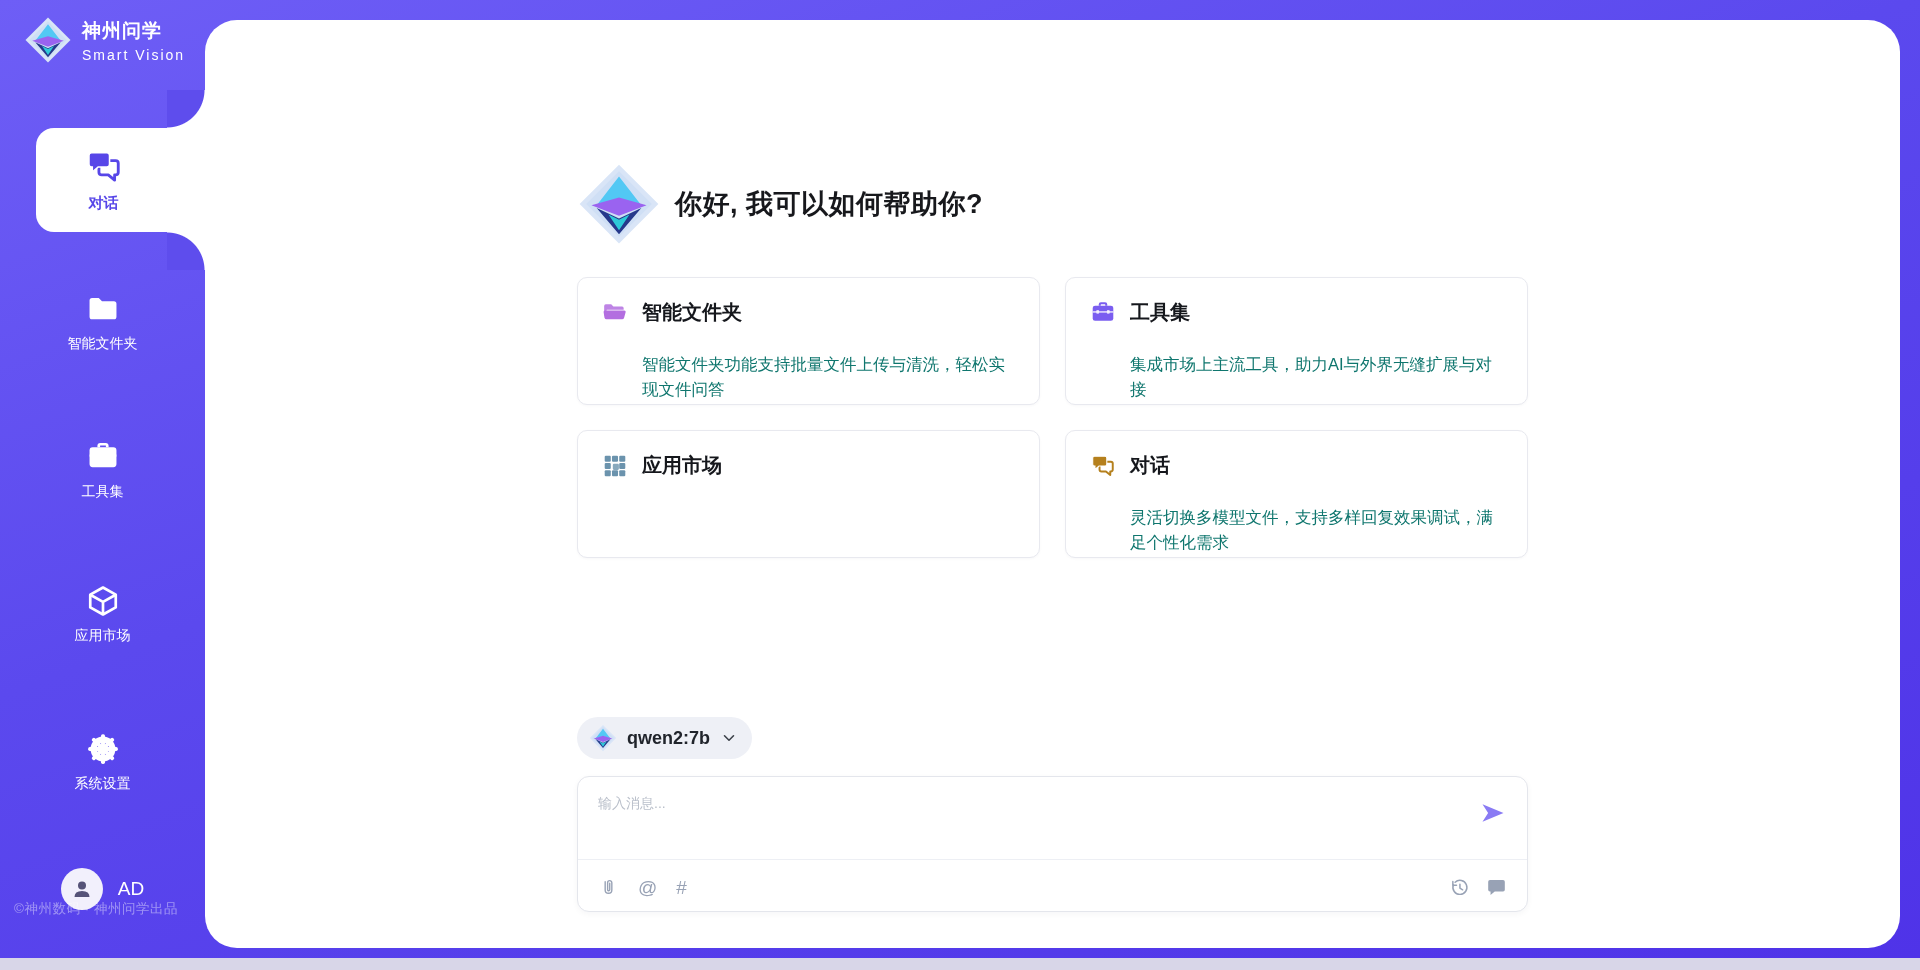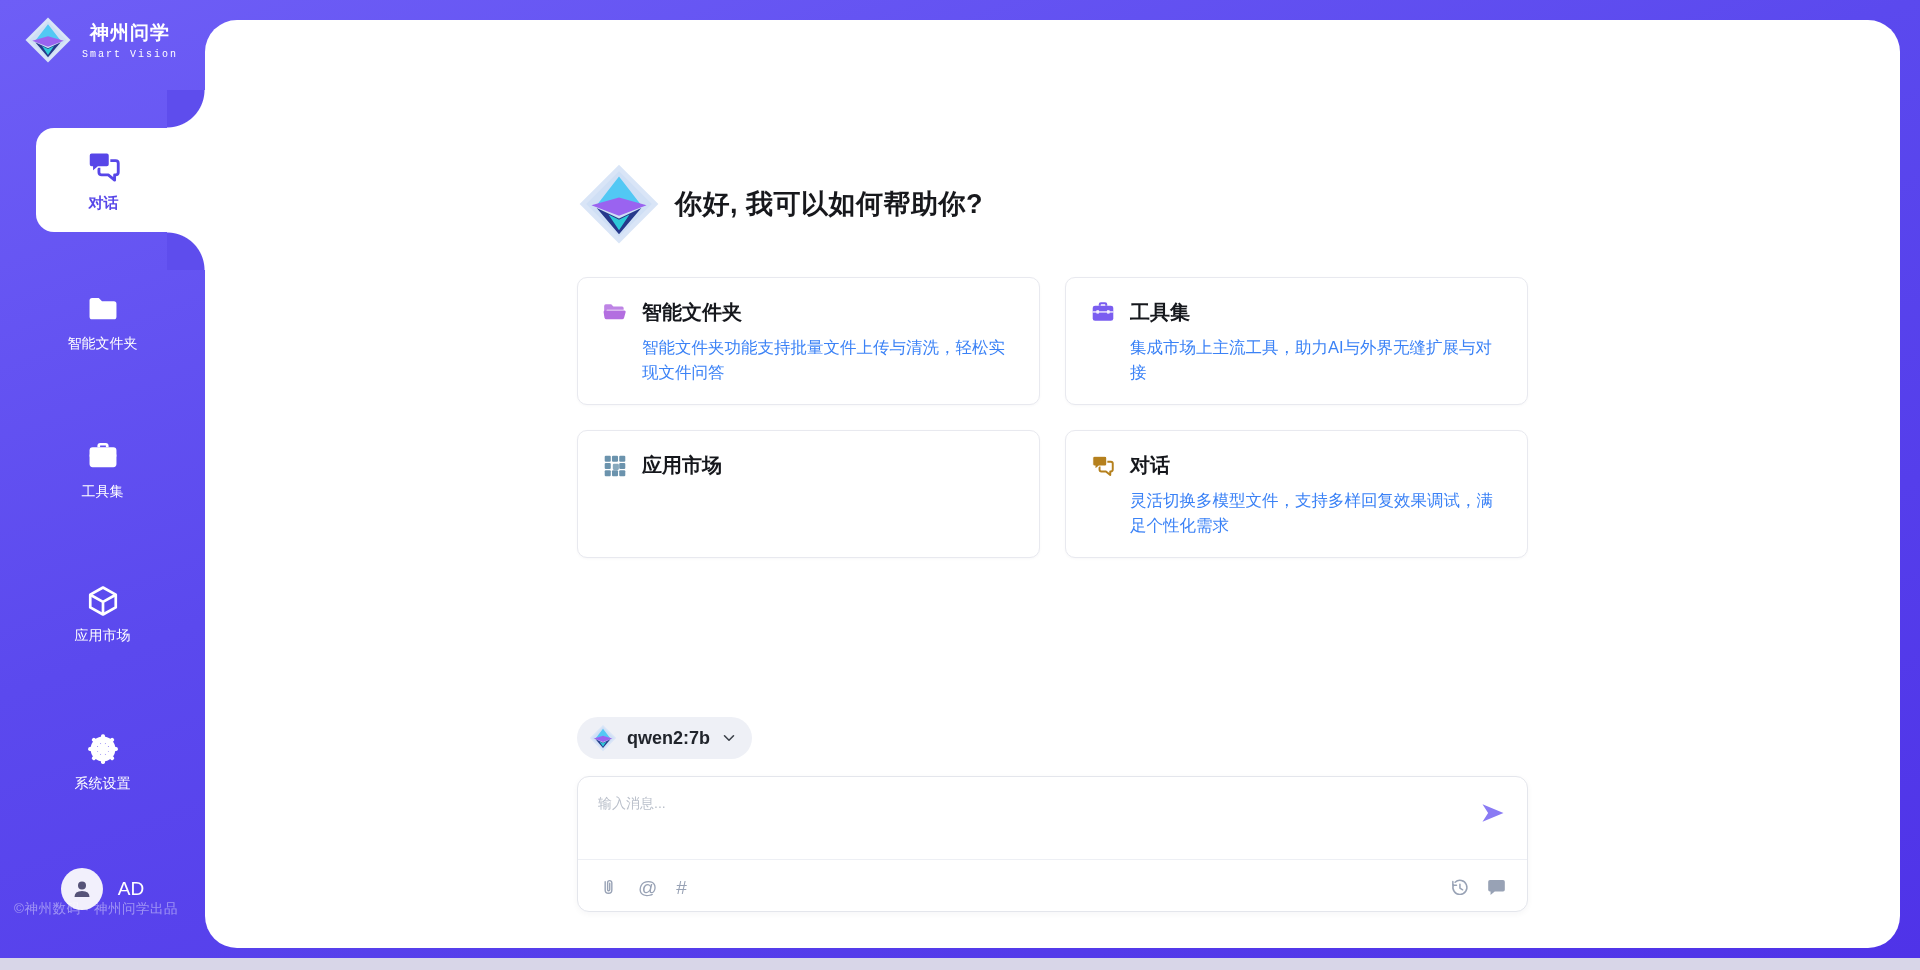--- a/index.html
+++ b/index.html
@@ -11,25 +11,25 @@
   .app { position:absolute; inset:0 0 12px 0;
     background:linear-gradient(160deg,#6e5ef6 0%,#5b49ee 42%,#4f33e8 100%); }
   .bottom-strip { position:absolute; left:0; right:0; bottom:0; height:12px;
     background:#d8d6e8; }
 
   
   .main-panel { position:absolute; left:205px; top:20px; right:20px; bottom:10px;
     background:#ffffff; border-radius:32px; overflow:hidden; }
 
   
-  .sidebar { position:absolute; left:0; top:0; width:245px; height:100%;text-align:center; }
+  .sidebar { position:absolute; left:0; top:0; width:245px; height:100%; }
   .brand { position:absolute; left:24px; top:16px; display:flex; align-items:center; gap:10px; }
   .brand svg { width:48px; height:48px; }
   .brand-name { color:#fff; font-size:19px; font-weight:700; letter-spacing:1px; }
-  .brand-sub { color:#fff; font-size:10px; letter-spacing:2px; margin-top:3px;font-family:Liberation Mono, monospace; }
+  .brand-sub { color:#fff; font-size:14px; letter-spacing:2px; margin-top:3px; }
 
   .nav-item { position:absolute; left:0; width:205px; display:flex; flex-direction:column;
     align-items:center; gap:9px; cursor:pointer; }
   .nav-item svg { width:34px; height:34px; color:#fff; }
   .nav-label { color:#fff; font-size:14px; font-weight:500; }
 
   
   .nav-active { position:absolute; left:36px; top:128px; width:169px; height:104px;
     background:#fff; border-radius:18px 0 0 18px; display:flex; flex-direction:column;
     align-items:center; justify-content:center; gap:8px; padding-right:34px; cursor:pointer; }
@@ -57,21 +57,21 @@
   .greeting svg { width:84px; height:84px; }
   .greeting-text { font-size:27px; font-weight:700; color:#17181c; letter-spacing:.5px; }
 
   .cards { margin-top:31px; display:grid; grid-template-columns:463px 463px;
     column-gap:25px; row-gap:25px; }
   .card { height:128px; background:#fff; border:1px solid #e8e9ef; border-radius:10px;
     padding:21px 24px; cursor:pointer; box-shadow:0 1px 3px rgba(30,30,60,.03); }
   .card-head { display:flex; align-items:center; gap:14px; }
   .card-head svg { width:26px; height:26px; }
   .card-title { font-size:20px; font-weight:700; color:#15171c; }
-  .card-desc { margin:9px 0 0 40px; font-size:16.5px; line-height:25px; color:#3b82f6; }
+  .card-desc { margin:26px 0 0 40px; font-size:16.5px; line-height:25px; color:#0f766e; }
 
   .model-chip { margin-top:159px; display:inline-flex; align-items:center; gap:10px;
     height:42px; padding:0 14px 0 12px; border-radius:21px; background:#eef0f6; cursor:pointer; }
   .model-chip .chip-logo { width:28px; height:28px; }
   .model-name { font-size:18px; color:#20242b;font-weight:bold; }
   .chev { width:18px; height:18px; }
 
   .composer { margin-top:17px; width:951px; height:136px; background:#fff;
     border:1px solid #e4e6ec; border-radius:12px; position:relative;
     box-shadow:0 2px 6px rgba(30,30,60,.04); }

